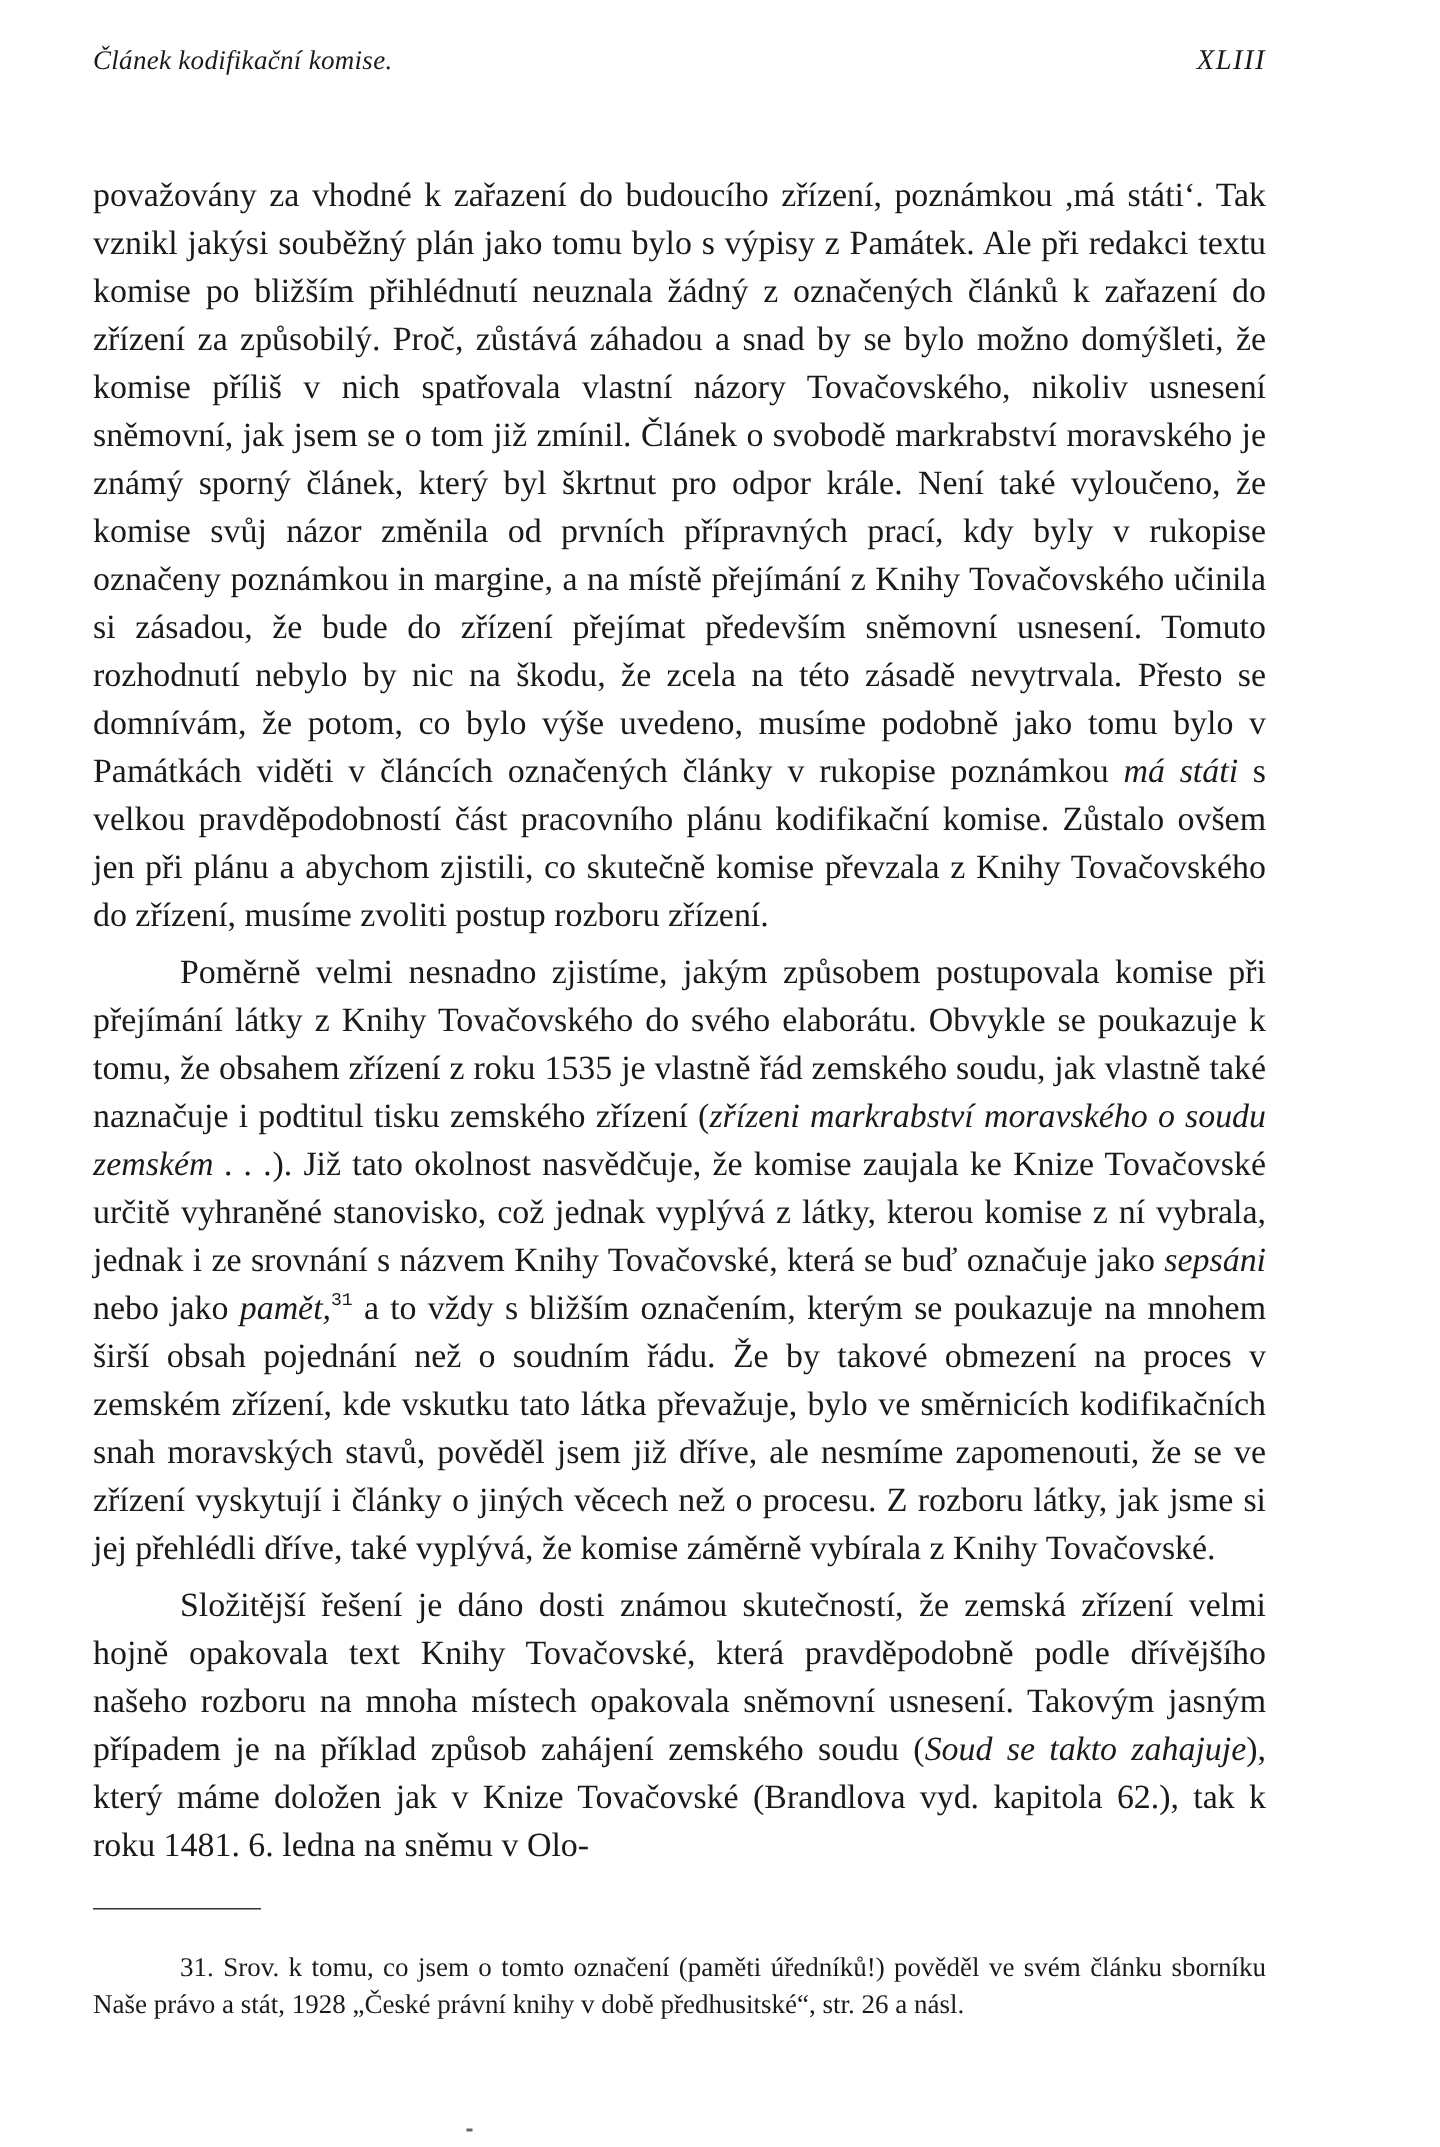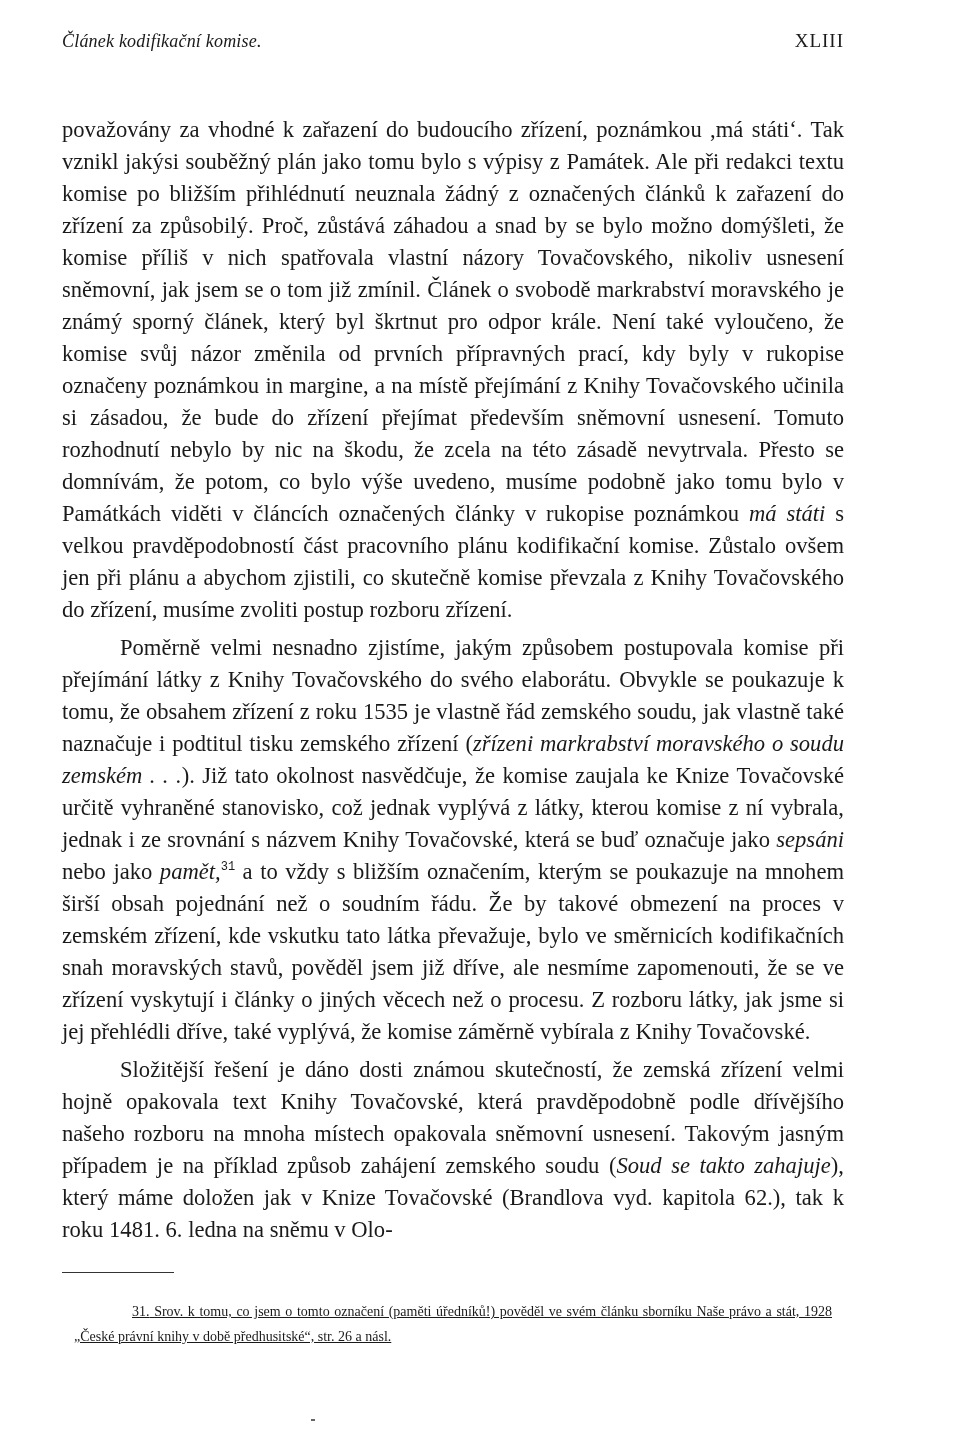--- a/index.html
+++ b/index.html
@@ -29,20 +29,21 @@
       margin-bottom: 48px;
     }
     .running-title {
       font-style: italic;
       font-size: 18px;
       letter-spacing: 0.2px;
     }
     .page-number {
       font-size: 19px;
       letter-spacing: 1px;
+      font-style: italic;
     }
     .body-text p {
       margin: 0;
       font-size: 22.6px;
       line-height: 32px;
       text-align: justify;
       text-justify: inter-word;
       hyphens: manual;
     }
     .body-text p.indent {
@@ -57,26 +58,25 @@
       vertical-align: 9px;
       font-family: Liberation Mono, monospace;
     }
     .footnote-rule {
       width: 112px;
       border-top: 1px solid #333;
       margin-top: 26px;
       margin-bottom: 26px;
     }
     .footnotes p {
-      margin: 12px;
-      font-size: 14px;
+      margin: 0;
+      font-size: 18px;
       line-height: 25px;
       text-align: justify;
       text-indent: 58px;
-      text-decoration: underline;
     }
     .bottom-mark {
       position: absolute;
       left: 311px;
       top: 1419px;
       width: 4px;
       height: 2px;
       background: #666;
     }
   </style>

